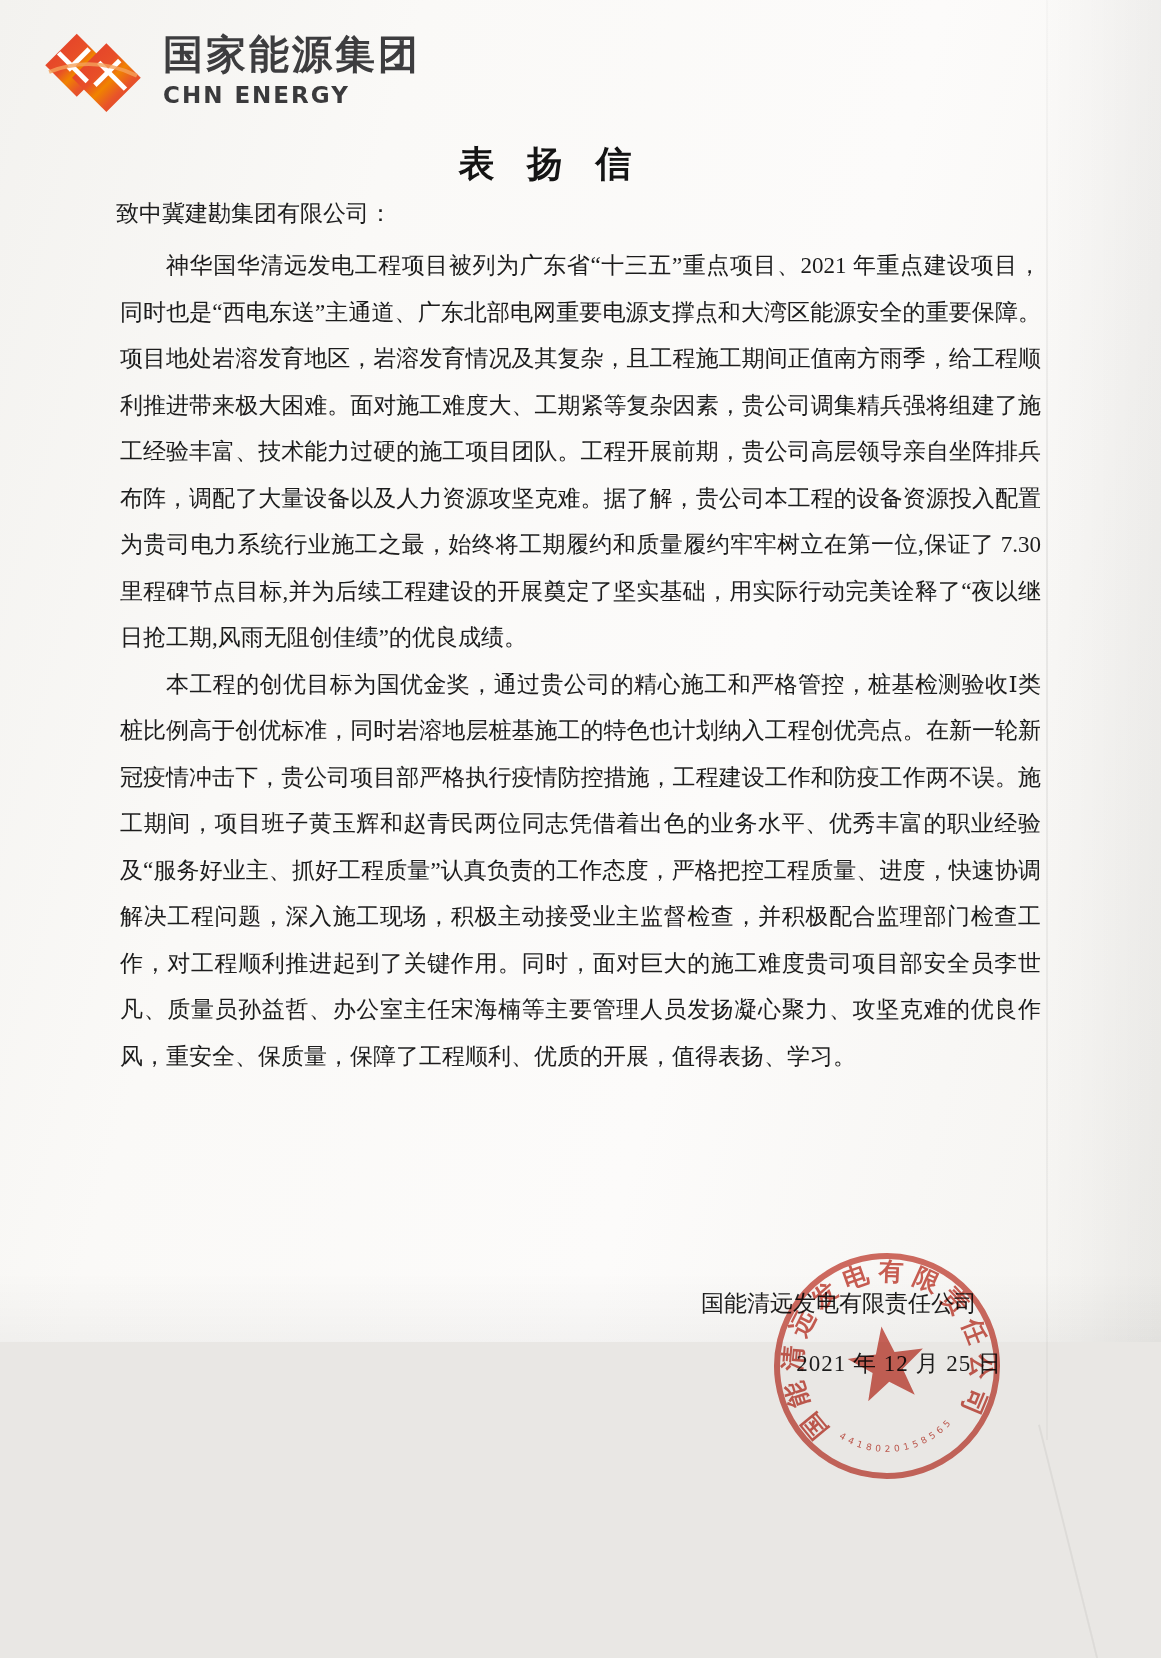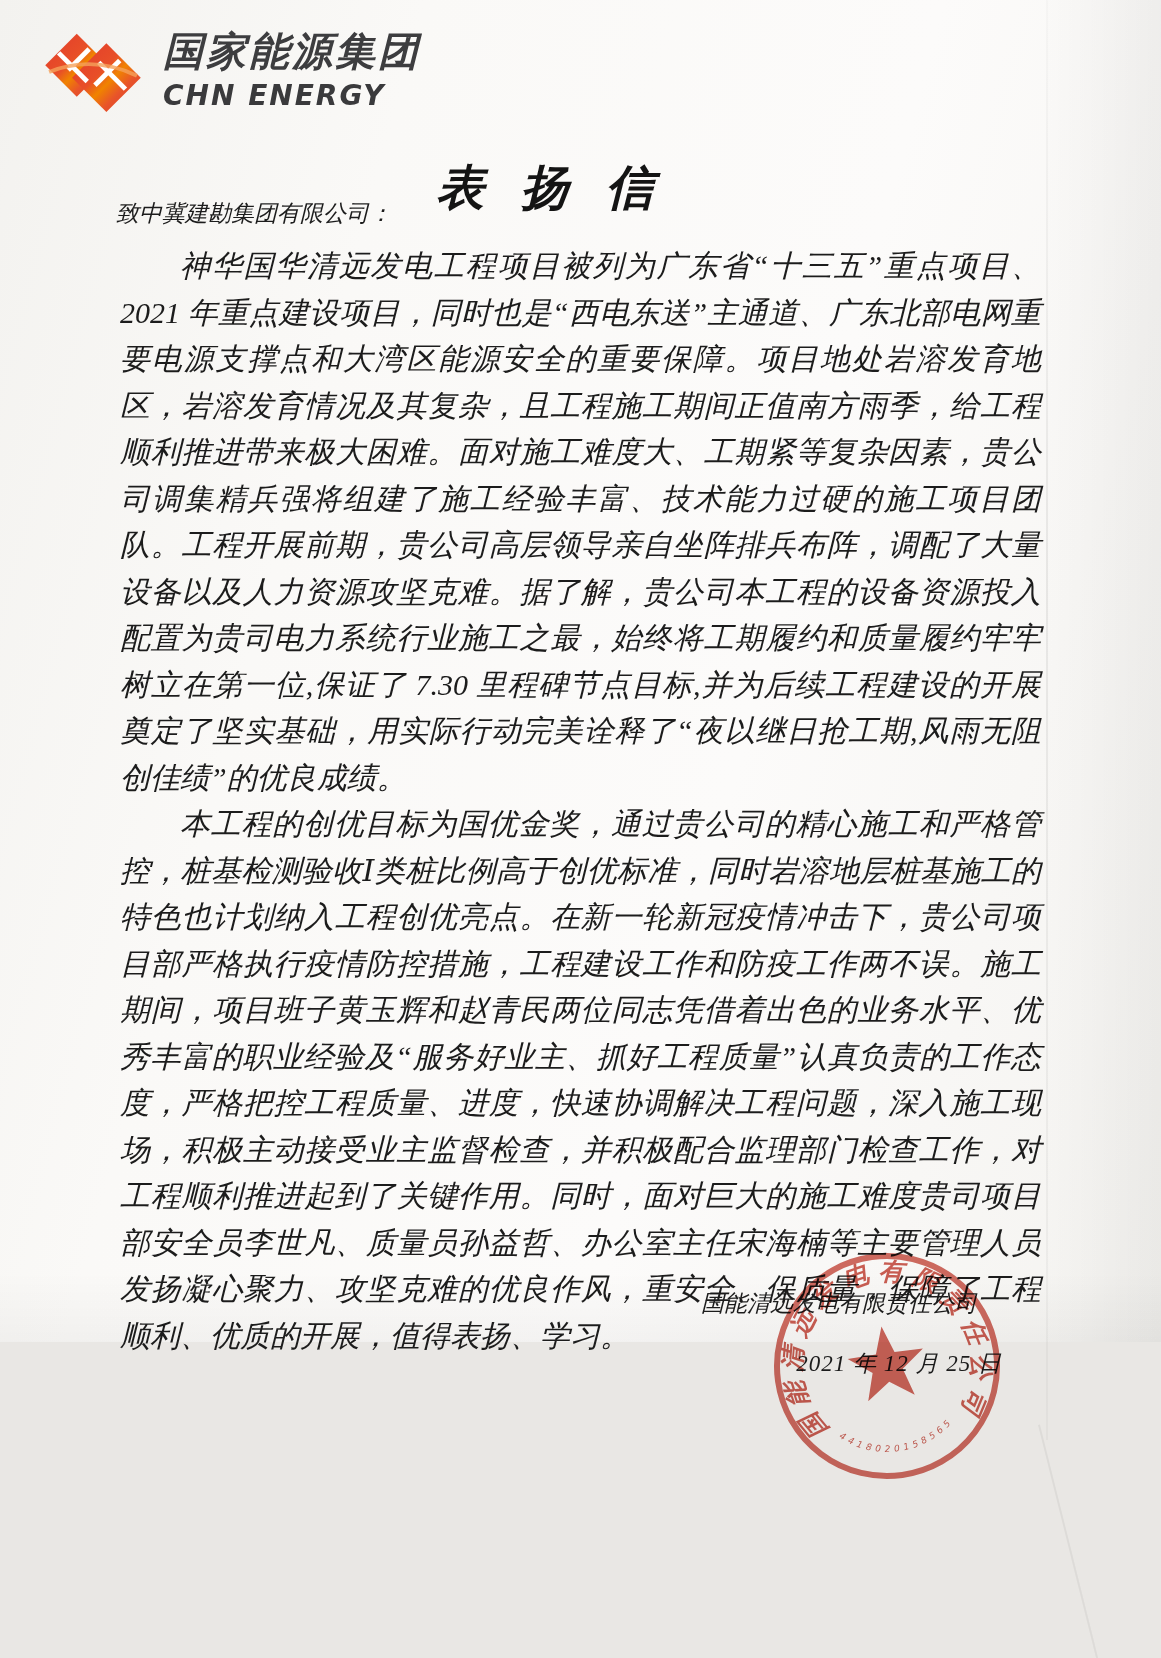--- a/index.html
+++ b/index.html
@@ -6,21 +6,20 @@
   body{
     width:1161px;height:1658px;
     background:#e9e7e4;
     font-family:"Liberation Serif","DejaVu Serif",serif;
     overflow:hidden;
   }
   .sheet{
     position:relative;width:1161px;height:1342px;
     background:linear-gradient(105deg,#f3f2ef 0%,#faf9f7 28%,#fcfbfa 62%,#f4f3f0 100%);
     color:#1e1e1e;
-    font-style:italic;
   }
   
   .edge-shade{
     position:absolute;top:0;right:0;width:120px;height:100%;
     background:linear-gradient(to right,rgba(0,0,0,0) 0%,rgba(0,0,0,0.045) 100%);
     pointer-events:none;
   }
   .fold-line{
     position:absolute;top:0;left:1046px;width:2px;height:1440px;
     background:linear-gradient(to bottom,rgba(0,0,0,0.02),rgba(0,0,0,0.07) 40%,rgba(0,0,0,0.03));
@@ -41,36 +40,36 @@
   
   .brand{position:absolute;top:28px;left:45px;display:flex;align-items:center;}
   .brand-mark{width:96px;height:84px;flex:0 0 auto;}
   .brand-text{margin-left:22px;}
   .brand-cn{
     font-family:"DejaVu Sans","Liberation Sans",sans-serif;
     font-size:40px;font-weight:700;color:#3d3d3f;letter-spacing:3px;line-height:1.1;
   }
   .brand-en{
     font-family:"DejaVu Sans","Liberation Sans",sans-serif;
-    font-size:28px;font-weight:700;color:#3a3a3c;letter-spacing:2px;margin-top:6px;
+    font-size:23px;font-weight:700;color:#3a3a3c;letter-spacing:2px;margin-top:6px;
   }
 
   
   .title{
-    position:absolute;top:156px;left:0;width:1100px;text-align:center;
+    position:absolute;top:140px;left:0;width:1100px;text-align:center;
     font-family:"DejaVu Sans","Liberation Sans",sans-serif;
-    font-size:48px;font-weight:700;color:#141414;letter-spacing:10px;
+    font-size:36px;font-weight:700;color:#141414;letter-spacing:10px;
   }
   .salutation{
     position:absolute;top:198px;left:116px;
     font-size:23px;color:#1c1c1c;
   }
   .body-text{
     position:absolute;top:243px;left:120px;width:921px;
-    font-size:30px;line-height:46.5px;color:#1c1c1c;
+    font-size:23px;line-height:46.5px;color:#1c1c1c;
     text-align:justify;
   }
   .body-text p{margin:0;text-indent:2em;}
 
   .signature{
     position:absolute;top:1288px;left:0;width:977px;text-align:right;
     font-size:23px;color:#1c1c1c;
   }
   .sign-date{
     position:absolute;top:1348px;left:0;width:966px;text-align:right;

